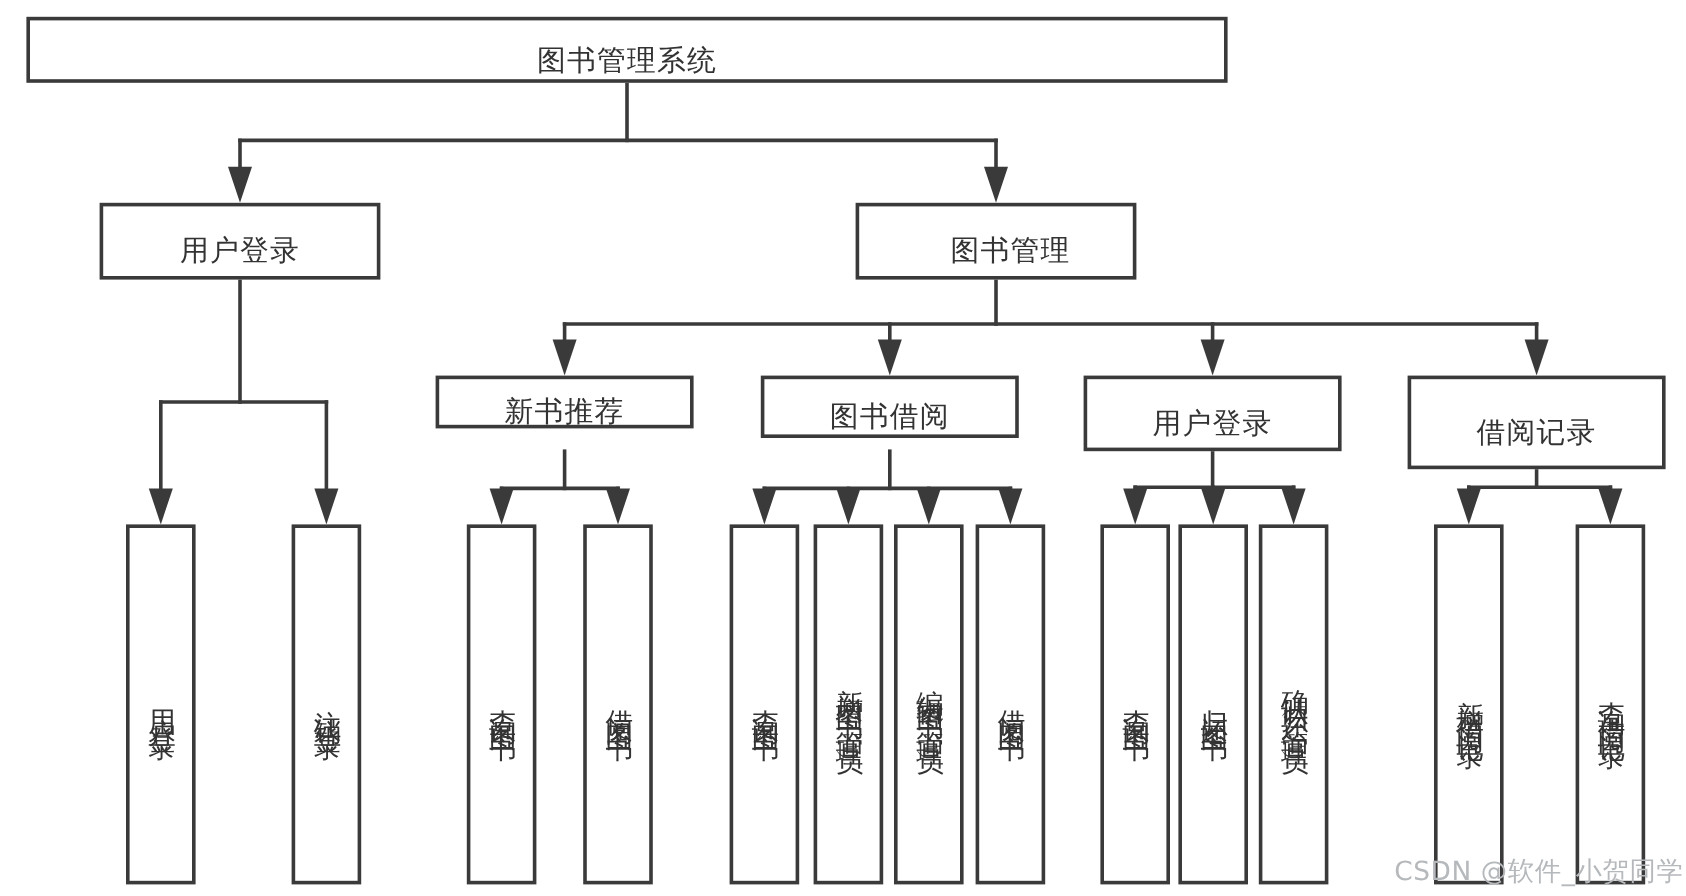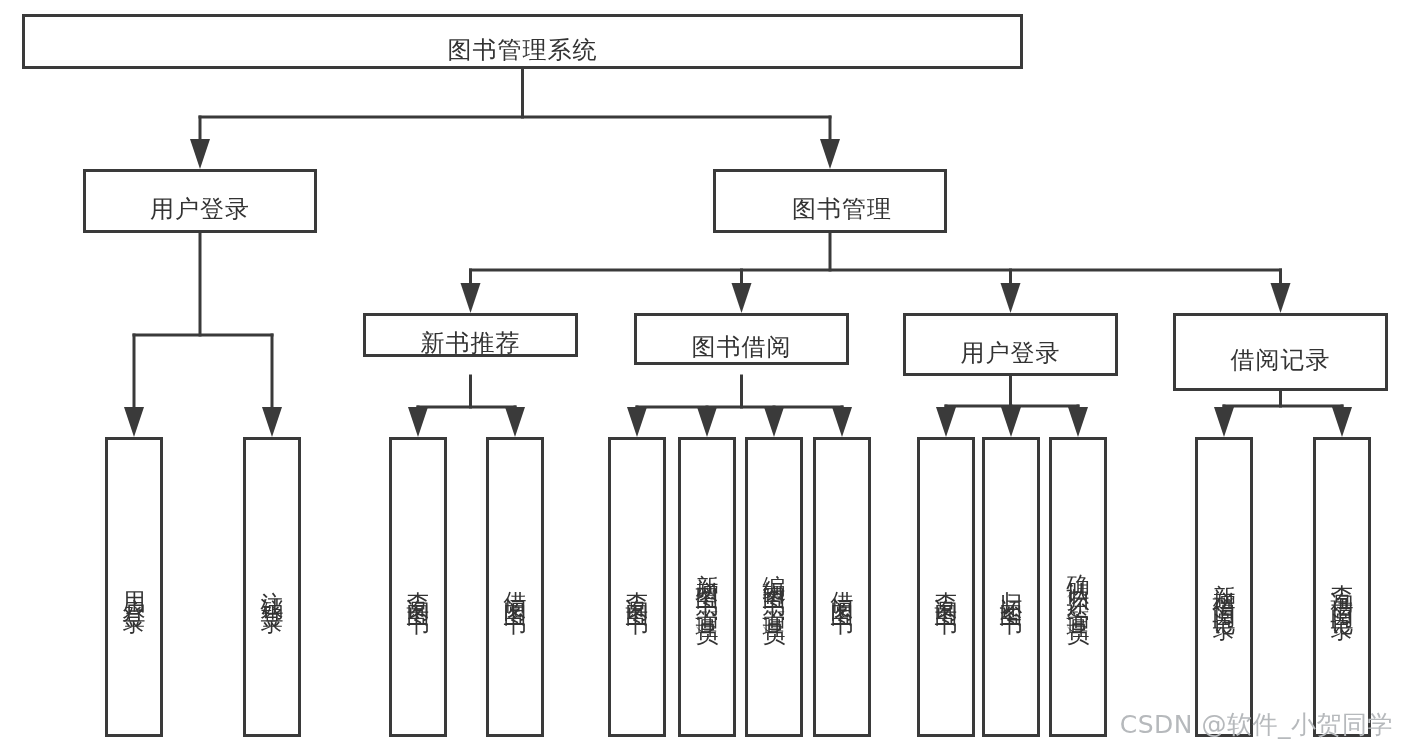--- a/index.html
+++ b/index.html
@@ -11,22 +11,22 @@
     border:3px solid var(--line,#3a3a3a);
     display:flex;align-items:center;justify-content:center;
     color:var(--text,#333333);z-index:2;
   }
   .node.wide span{font-size:24px;letter-spacing:1px;white-space:nowrap;margin-top:16px;}
   .node.tall span{
     writing-mode:vertical-lr;text-orientation:mixed;
     font-size:23px;letter-spacing:7px;line-height:1;
   }
   .watermark{
-    position:absolute;right:12px;bottom:6px;z-index:3;
-    font-size:25px;color:var(--wm,#b6b9bc);letter-spacing:0.5px;white-space:nowrap;margin-left:20px;
+    position:absolute;right:2px;bottom:6px;z-index:3;
+    font-size:22px;color:var(--wm,#b6b9bc);letter-spacing:0.5px;white-space:nowrap;margin-left:20px;
   }
 </style>
 </head>
 <body>
 
 <div id="canvas">
   <svg id="edges" width="1405" height="747" viewBox="0 0 1405 747">
       <line x1="522.5" y1="69" x2="522.5" y2="117" stroke="#3a3a3a" stroke-width="3" stroke-linecap="square"></line>
       <line x1="200" y1="117" x2="830" y2="117" stroke="#3a3a3a" stroke-width="3" stroke-linecap="square"></line>
       <line x1="200" y1="117" x2="200" y2="143" stroke="#3a3a3a" stroke-width="3" stroke-linecap="square"></line>

